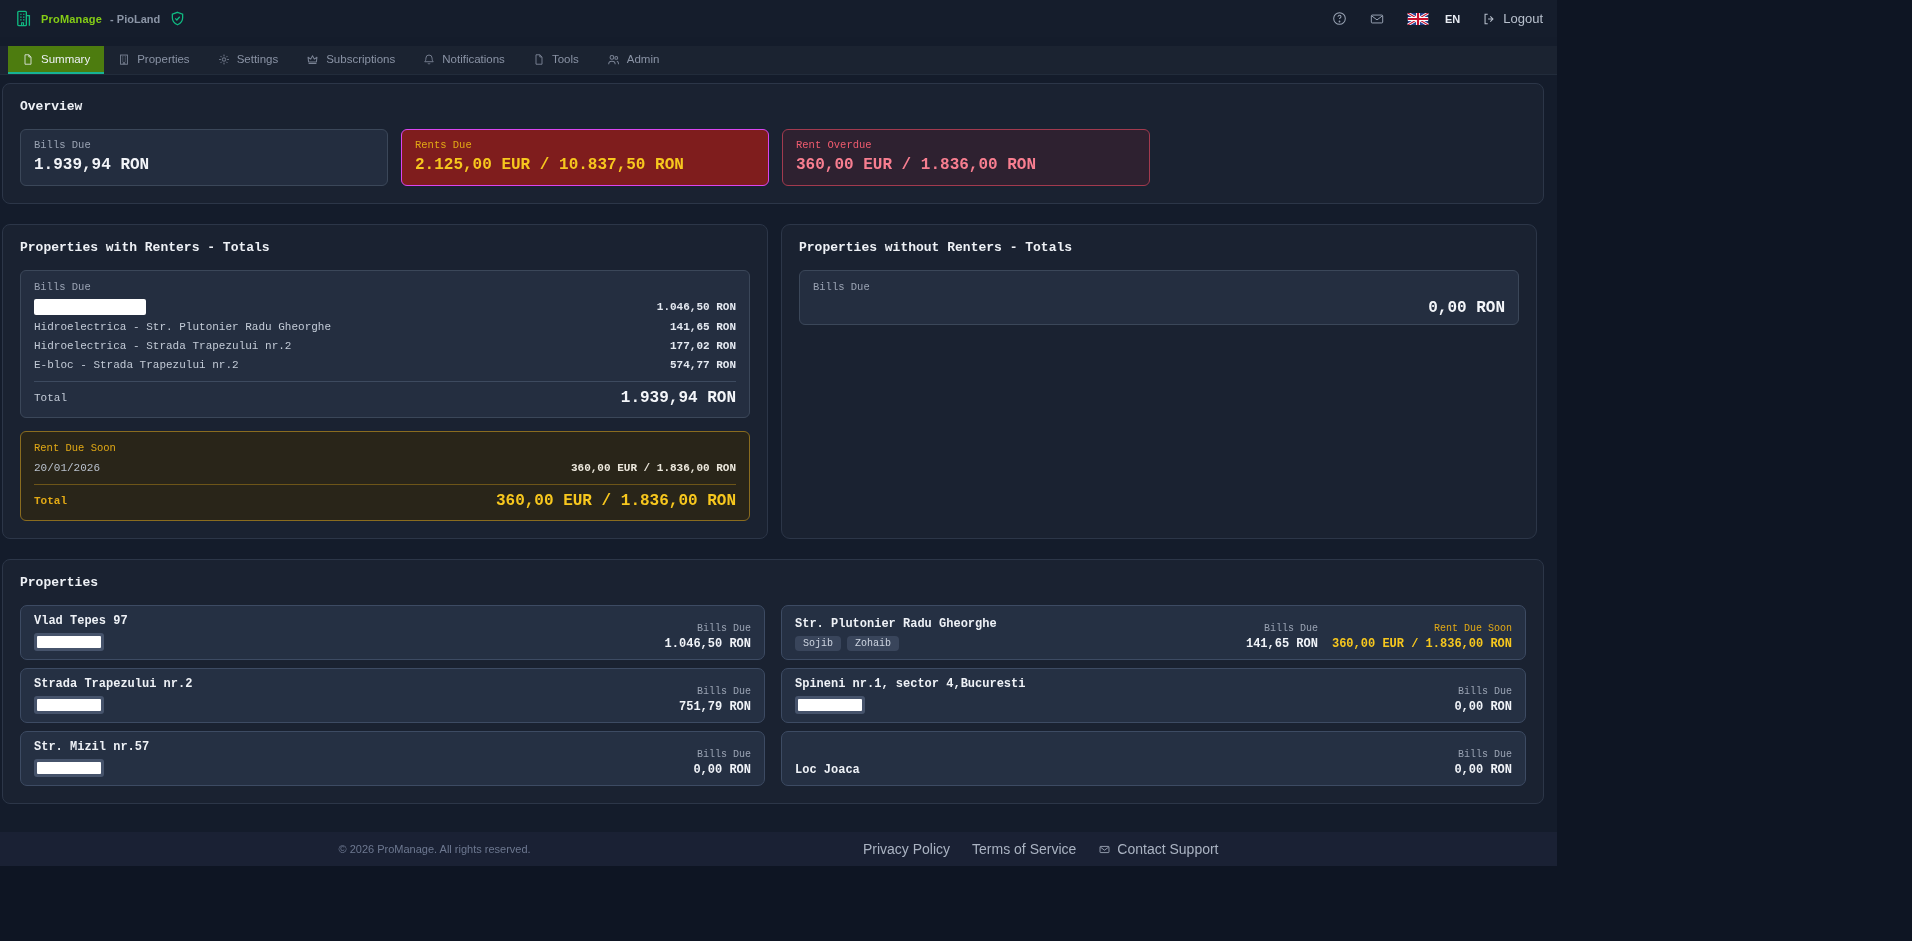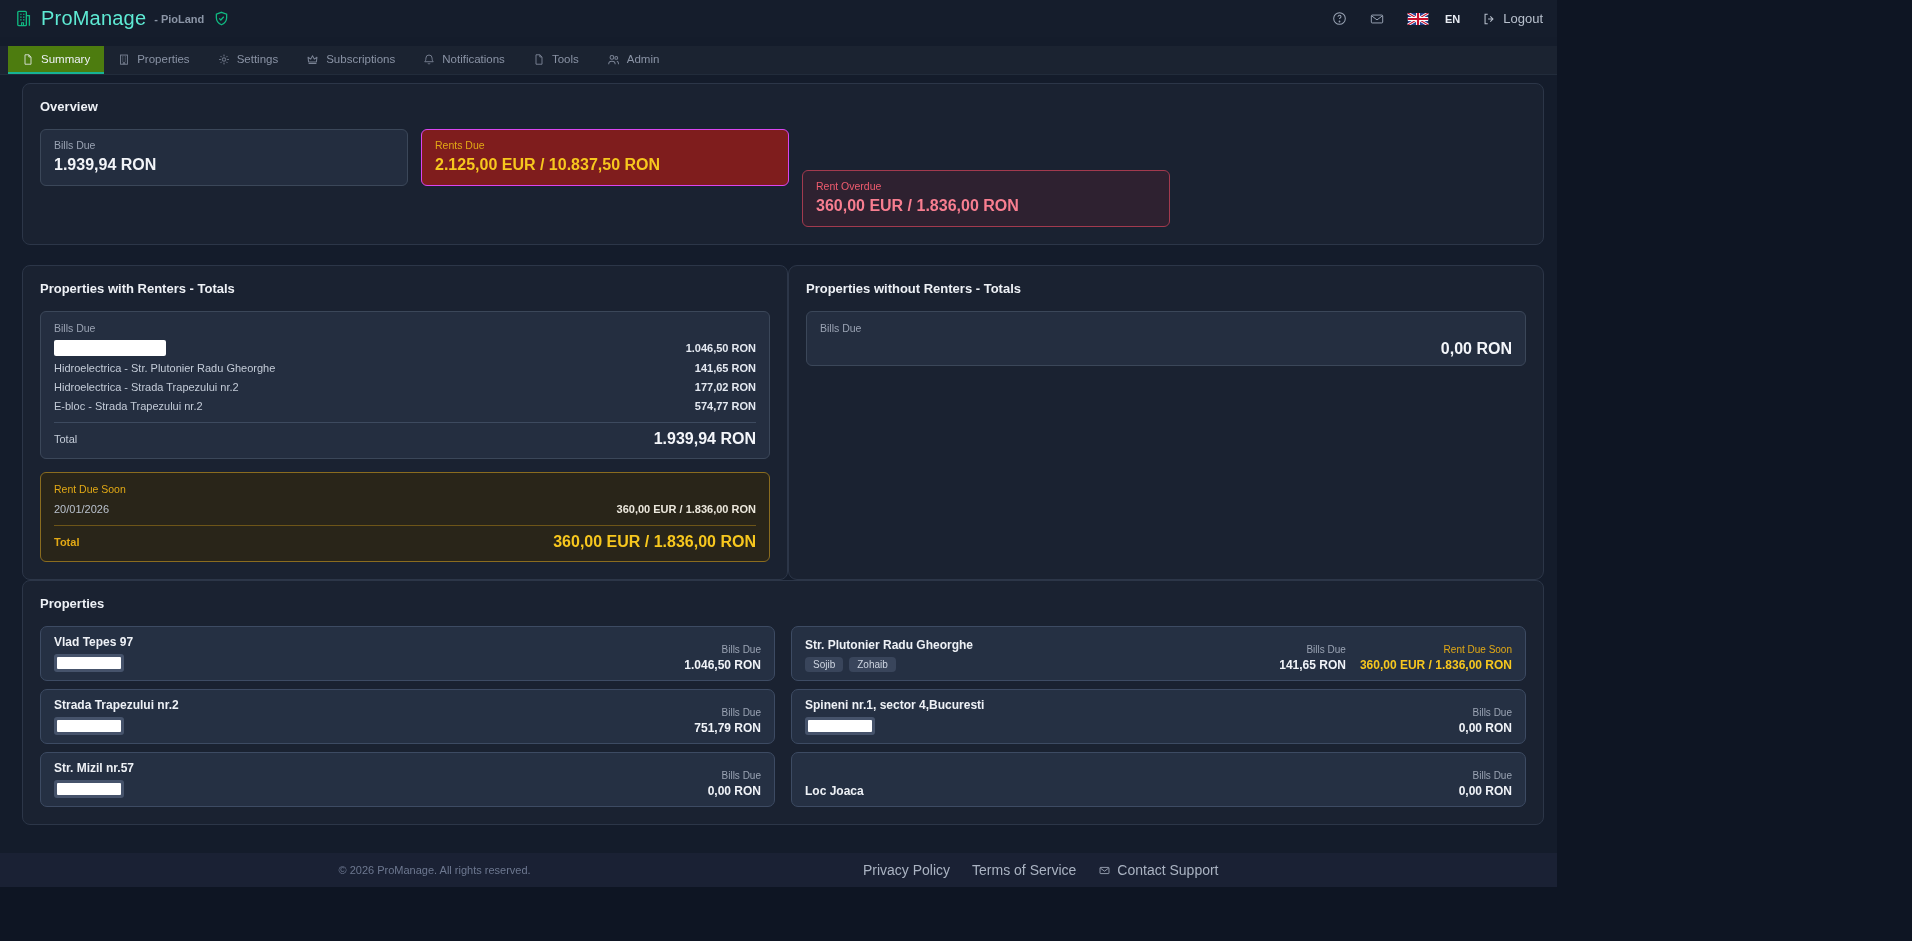--- a/index.html
+++ b/index.html
@@ -11,21 +11,21 @@
   }
   .app { width:1557px; min-height:772px; background:#141c2b; }
 
   
   .header {
     height:37px; display:flex; align-items:center; justify-content:space-between;
     padding:0 14px; background:#151d2c;
   }
   .h-left { display:flex; align-items:center; gap:8px; }
   .logo-icon { color:#10b981; display:flex; }
-  .app-name { color:#5eead4; font-size:20px; font-weight:400; letter-spacing:.2px; }
+  .app-name { color:#84cc16; font-size:11px; font-weight:700; letter-spacing:.2px; }
   .org-name { color:#8b95a6; font-size:11px; font-weight:600; }
   .shield-icon { color:#10b981; display:flex; margin-left:2px; }
   .h-right { display:flex; align-items:center; gap:22px; }
   .h-icon-btn { color:#9aa4b5; display:flex; align-items:center; cursor:pointer; }
   .lang { display:flex; align-items:center; gap:16px; cursor:pointer; }
   .flag { width:22px; height:12px; border-radius:1px; overflow:hidden; display:block; }
   .lang-code { color:#e8ecf3; font-size:11px; font-weight:700; }
   .logout { display:flex; align-items:center; gap:7px; color:#b8c0cd; font-size:13px; cursor:pointer; }
   .logout .h-icon-btn { color:#b8c0cd; }
 
@@ -35,44 +35,44 @@
     padding-left:8px; border-bottom:1px solid #222c3b;
   }
   .tab {
     display:flex; align-items:center; gap:7px; padding:0 14px;
     color:#8a93a5; font-size:11.5px; cursor:pointer; border-bottom:2px solid transparent;
   }
   .tab .t-ico { display:flex; opacity:.85; }
   .tab.active { background:#4d7c0f; color:#eef1f6; border-bottom:2px solid #17b394; }
 
   
-  main { padding:8px 13px 0 22px; }
+  main { padding:8px 13px 0 2px;font-family:Liberation Mono, monospace; }
   .panel {
     background:#1a2231; border:1px solid #2c3648; border-radius:8px;
     padding:15px 17px 17px 17px; margin-bottom:20px;
   }
   .panel-title { color:#eef1f6; font-size:13px; font-weight:700; margin-bottom:15px; }
 
   
   .ov-cards { display:flex; gap:13px; }
   .ov-card { width:368px; height:57px; border-radius:6px; padding:9px 13px; }
   .ov-card .ov-label { font-size:10.5px; margin-bottom:5px; }
   .ov-card .ov-value { font-size:16px; font-weight:700; }
   .ov-neutral { background:#232d3f; border:1px solid #3b4759; }
   .ov-neutral .ov-label { color:#9aa3b3; }
   .ov-neutral .ov-value { color:#f2f4f8; }
   .ov-warning { background:#7f1d1d; border:1px solid #d946ef; }
   .ov-warning .ov-label { color:#e2a915; }
   .ov-warning .ov-value { color:#f7c71e; }
-  .ov-danger { background:#2e2130; border:1px solid #a23a4e;margin-top:41px; }
+  .ov-danger { background:#2e2130; border:1px solid #a23a4e; }
   .ov-danger .ov-label { color:#ef5b6e; }
   .ov-danger .ov-value { color:#f87e90; }
 
   
-  .totals-row { display:flex; }
+  .totals-row { display:flex; gap:13px; margin-bottom:20px; }
   .panel-l { width:766px; min-height:250px; margin-bottom:0; }
   .panel-r { width:756px; min-height:250px; margin-bottom:0;border-radius:9px; }
 
   .t-card {
     background:#242e40; border:1px solid #3b4759; border-radius:6px;
     padding:10px 13px 8px 13px;
   }
   .t-card-label { color:#9aa3b3; font-size:10.5px; margin-bottom:6px; }
   .t-rows { display:flex; flex-direction:column; gap:4px; }
   .t-row { display:flex; justify-content:space-between; align-items:center; min-height:15px; }

